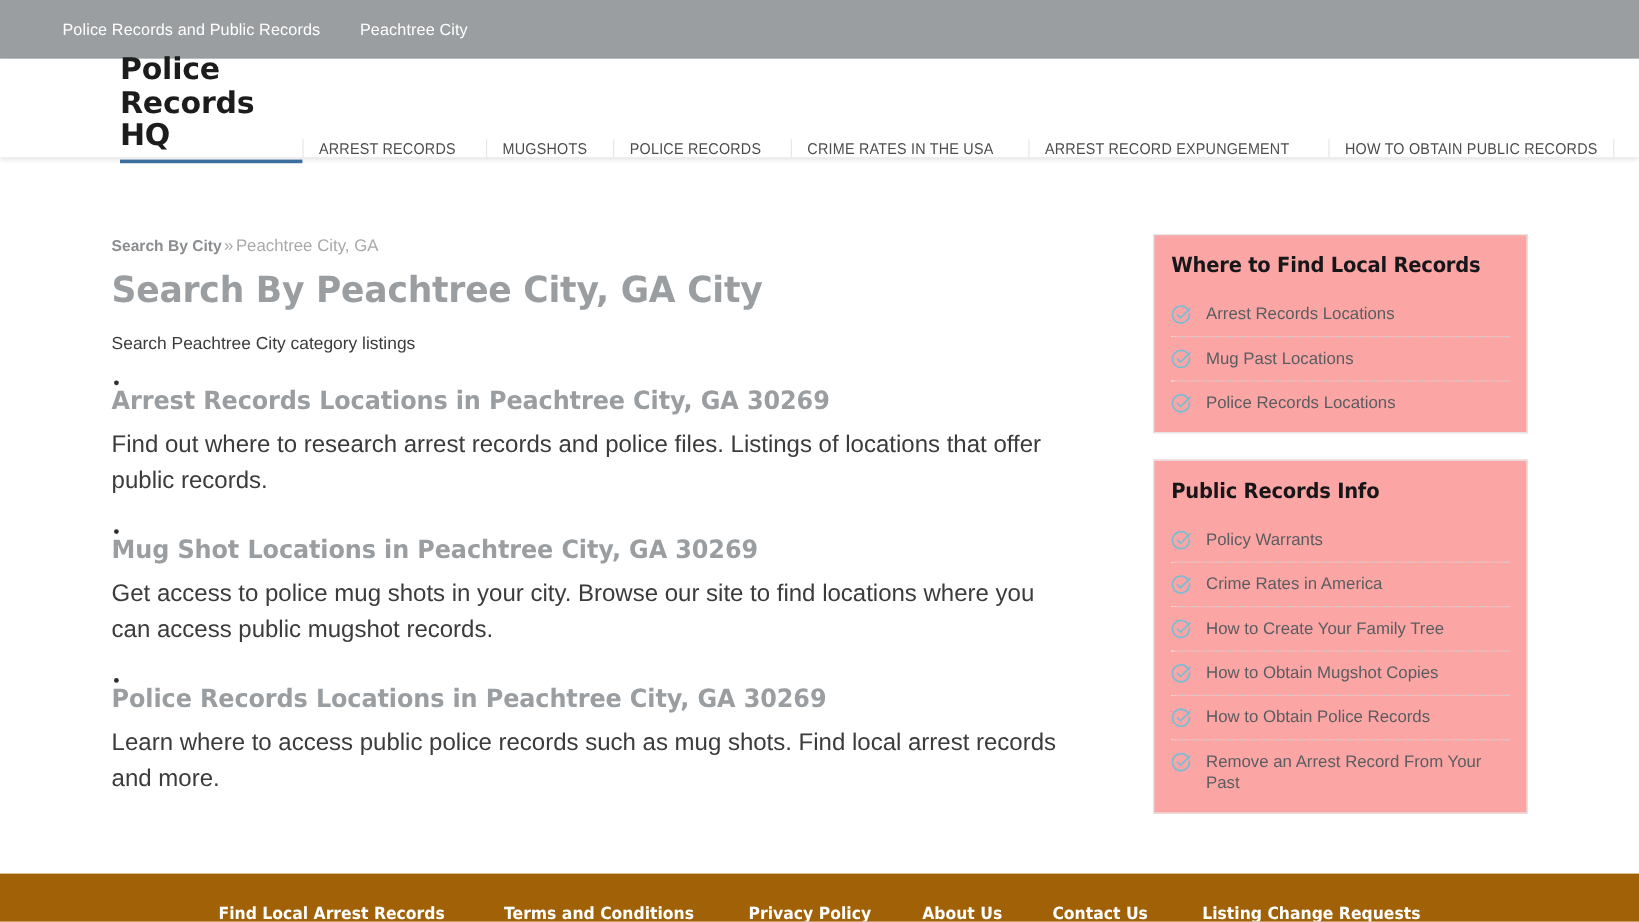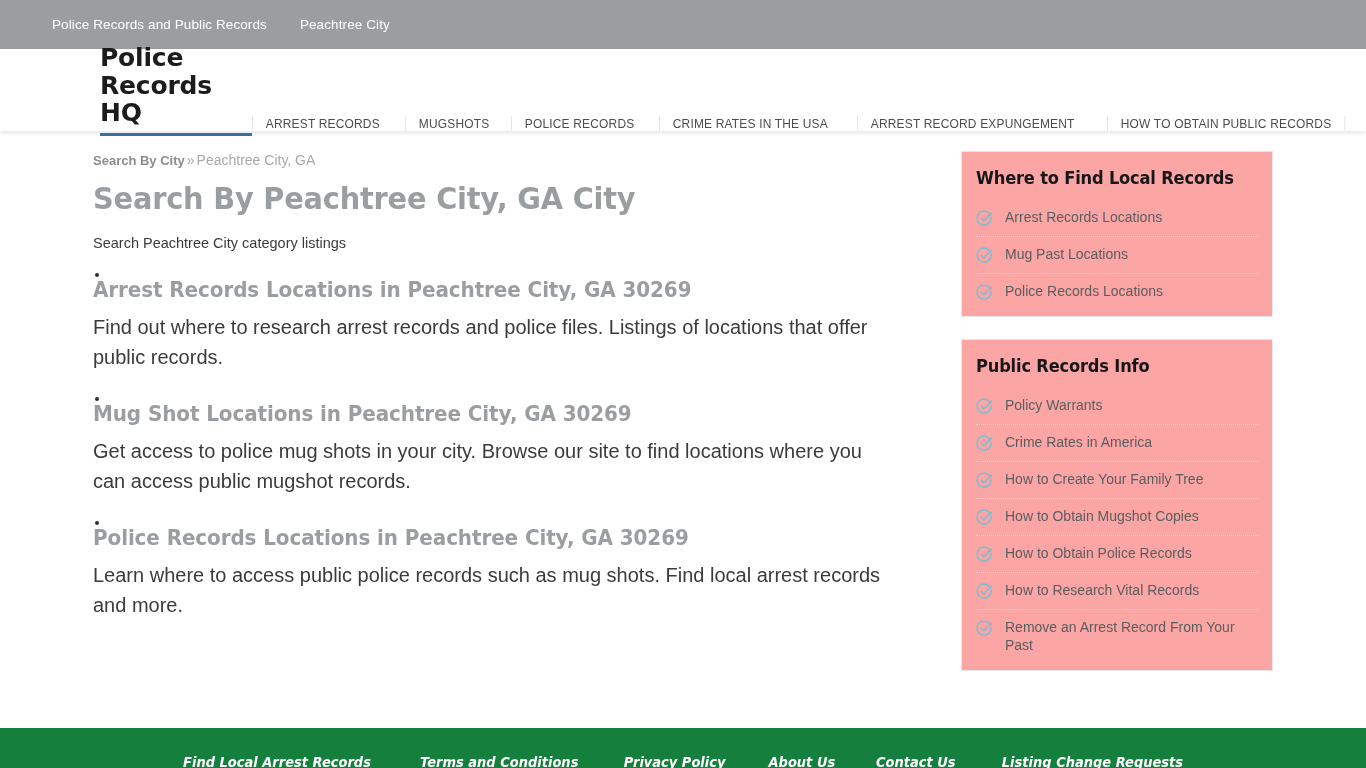--- a/index.html
+++ b/index.html
@@ -84,21 +84,21 @@
   
   .page {
     width: 1366px;
     height: 597px;
     background: #ffffff;
     position: relative;
   }
   .container {
     width: 1180px;
     margin: 0 auto;
-    padding-top: 20px;
+    padding-top: 64px;
     display: flex;
     justify-content: space-between;
   }
   .main-col { width: 800px; }
   .side-col { width: 312px; }
 
   
   .breadcrumb {
     font-size: 14px;
     color: #a7a9ab;
@@ -205,23 +205,22 @@
     line-height: 1.28;
   }
 
   
   .footer {
     position: absolute;
     left: 0;
     top: 728px;
     width: 1366px;
     height: 40px;
-    background: #15803d;
+    background: #a16207;
     overflow: hidden;
-    font-style: italic;
   }
   .footer-nav {
     display: flex;
     justify-content: center;
     align-items: flex-start;
     padding-top: 26px;
     gap: 36px;
   }
   .footer-link {
     color: #ffffff;
@@ -367,29 +366,20 @@
             </span>
             <a class="widget-link" href="#">How to Obtain Police Records</a>
           </li>
           <li class="widget-li">
             <span class="check-icon">
               <svg viewBox="0 0 24 24" width="17" height="17" fill="none" stroke="#79bdd4" stroke-width="2" stroke-linecap="round">
                 <path d="M20.5 7.2 A10 10 0 1 0 21.4 10.6"></path>
                 <path d="M7.4 11.6 L11 15.2 L22 4.4"></path>
               </svg>
             </span>
-            <a class="widget-link" href="#">How to Research Vital Records</a>
-          </li>
-          <li class="widget-li">
-            <span class="check-icon">
-              <svg viewBox="0 0 24 24" width="17" height="17" fill="none" stroke="#79bdd4" stroke-width="2" stroke-linecap="round">
-                <path d="M20.5 7.2 A10 10 0 1 0 21.4 10.6"></path>
-                <path d="M7.4 11.6 L11 15.2 L22 4.4"></path>
-              </svg>
-            </span>
             <a class="widget-link" href="#">Remove an Arrest Record From Your Past</a>
           </li>
         </ul>
       </div>
 
     </div>
   </div>
 </div>
 
 <div class="footer">

